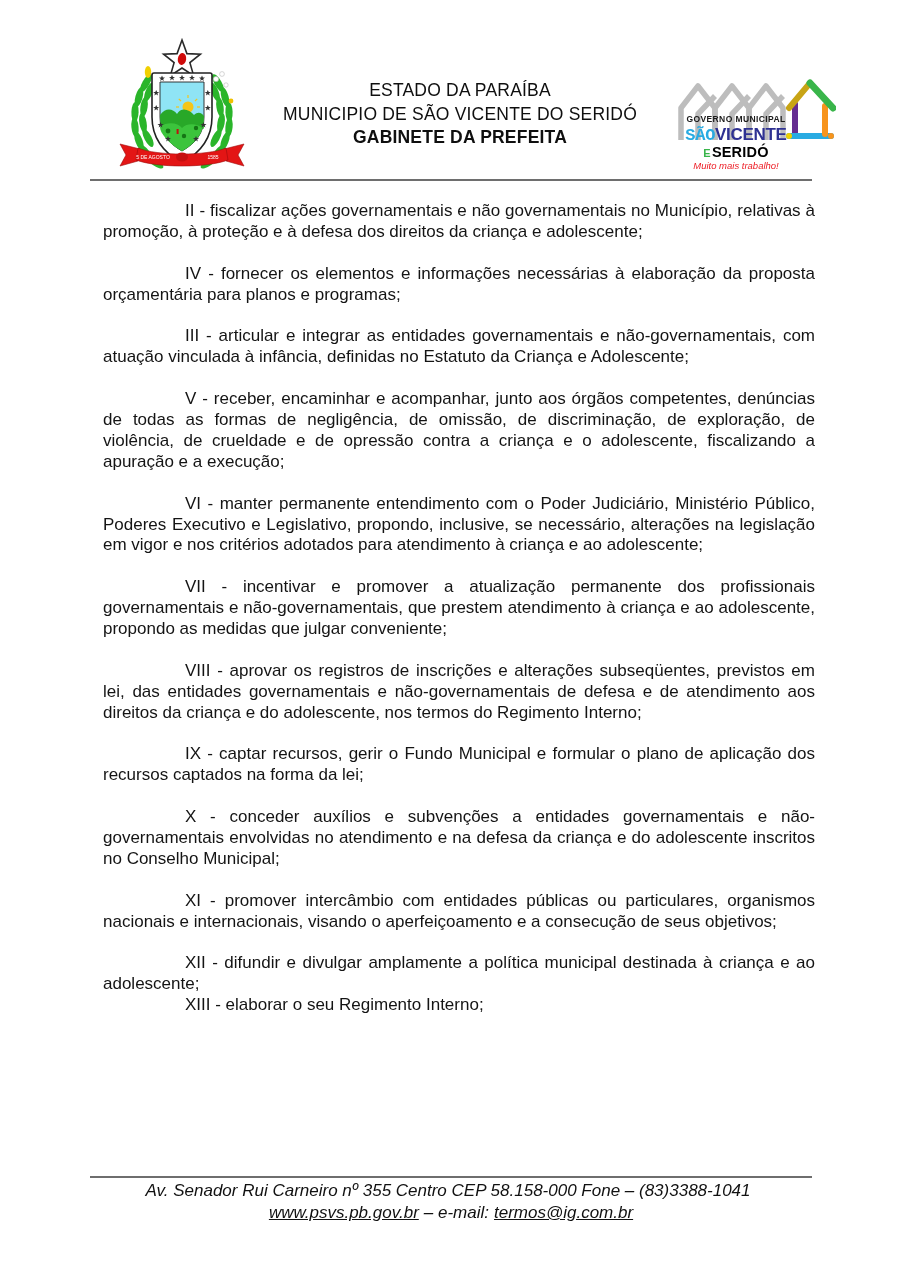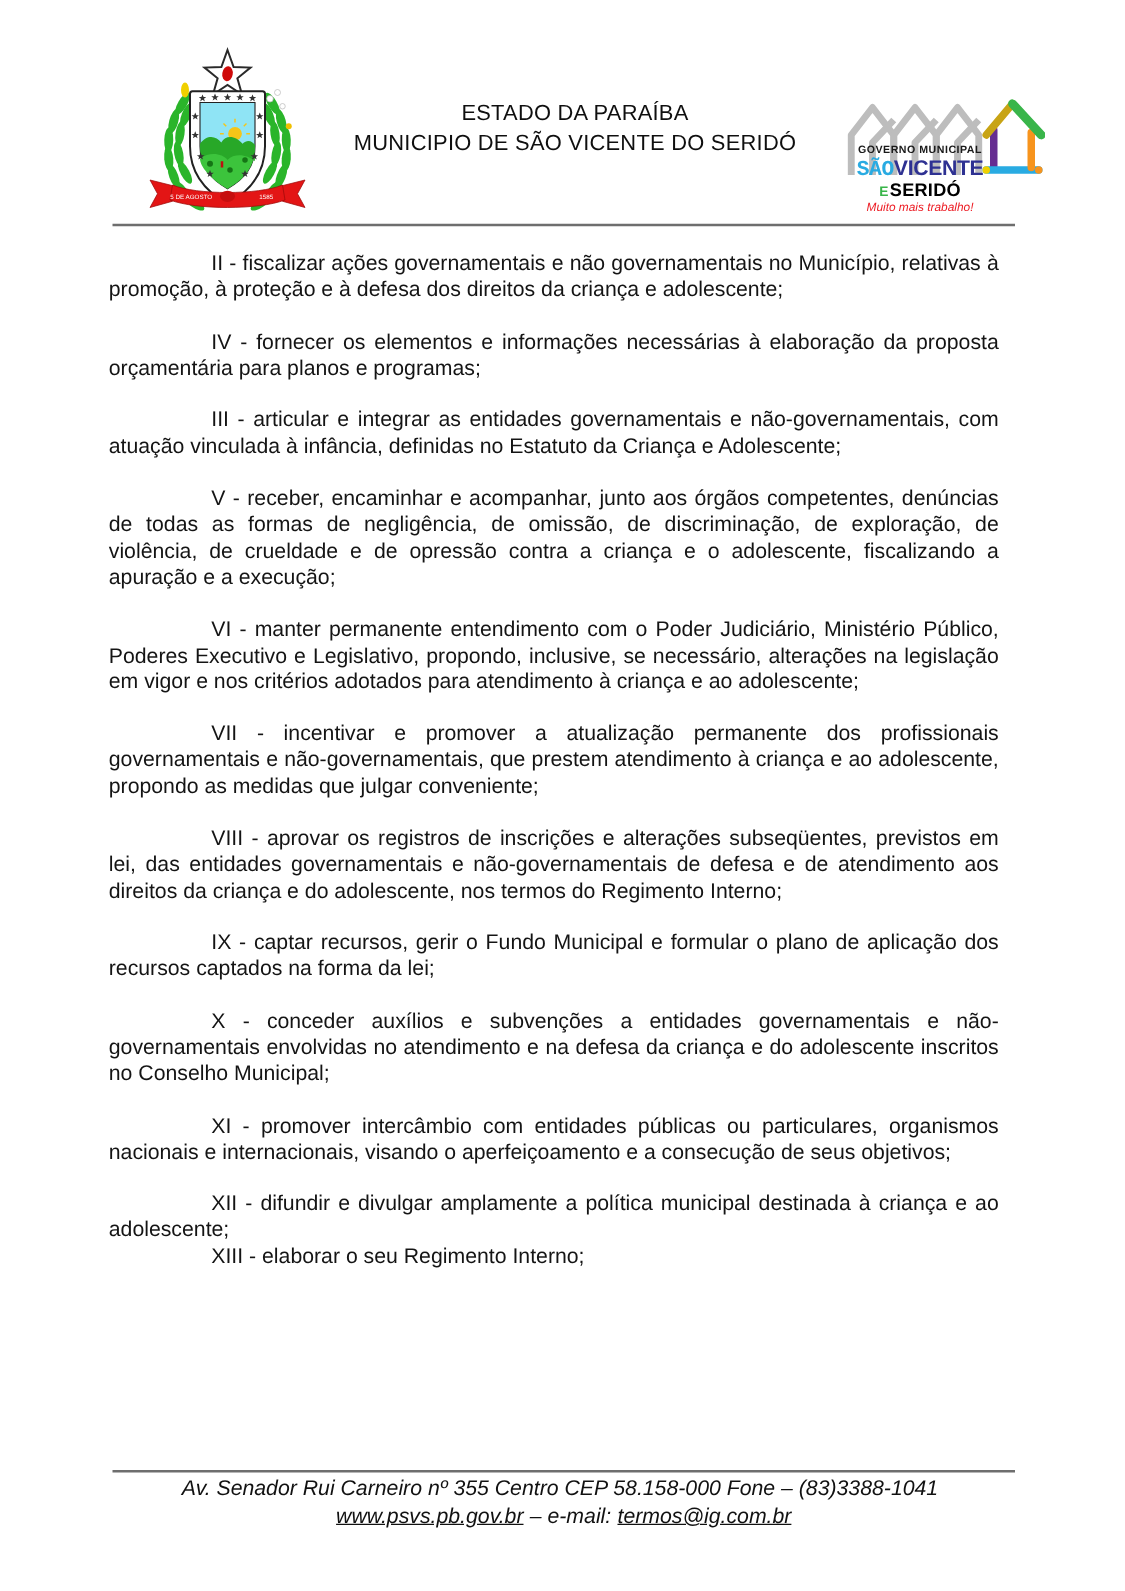--- a/index.html
+++ b/index.html
@@ -20,21 +20,21 @@
   .logo-gov{font-size:8.5px;font-weight:bold;color:#1a1a1a;letter-spacing:.4px;margin-bottom:2px;}
   .logo-city{font-size:17px;font-weight:800;letter-spacing:-0.3px;}
   .logo-sao{color:#29ABE2;font-family:Liberation Mono, monospace;}
   .logo-vicente{color:#2E3192;}
   .logo-city2{font-size:14.5px;font-weight:800;margin-top:1px;letter-spacing:.2px;}
   .logo-e{color:#39B54A;font-size:11px;margin-right:1px;}
   .logo-serido{color:#000000;}
   .logo-slogan{font-family:Liberation Sans, sans-serif;font-style:italic;font-size:9.5px;color:#ED1C24;margin-top:2px;}
 
   
-  .doc-body{position:absolute;left:87px;top:177px;width:712px;font-size:17px;
+  .doc-body{position:absolute;left:103px;top:177px;width:712px;font-size:17px;
             line-height:20.9px;text-align:justify;}
   .doc-body p{margin:0 0 20.9px 0;text-indent:82px;}
   .doc-body p.no-gap{margin-bottom:0;}
 
   
   .footer-addr{position:absolute;left:87px;top:1156px;width:722px;text-align:center;
                font-style:italic;font-size:17px;line-height:22px;color:#111;}
   .footer-links{position:absolute;left:90px;top:1178px;width:722px;text-align:center;
                 font-style:italic;font-size:17px;line-height:22px;color:#111;}
   .footer-links .link{color:#111;text-decoration:underline;cursor:pointer;}
@@ -133,20 +133,21 @@
       <path d="M26,113 C45,121 95,121 114,113 L116,125 C95,133 45,133 24,125 Z" fill="#e31515" stroke="#9d0b0b" stroke-width=".6"></path>
       <ellipse cx="70" cy="122" rx="6" ry="4.5" fill="#c60f0f"></ellipse>
       <text x="41" y="124" font-size="5" fill="#fff" text-anchor="middle" font-family="Liberation Sans, sans-serif">5 DE AGOSTO</text>
       <text x="101" y="124" font-size="5" fill="#fff" text-anchor="middle" font-family="Liberation Sans, sans-serif">1585</text>
     </g>
   </svg>
 
   <div class="org-block">
     <div>ESTADO DA PARAÍBA</div>
     <div>MUNICIPIO DE SÃO VICENTE DO SERIDÓ</div>
+    <div class="bold">GABINETE DA PREFEITA</div>
   </div>
 
   <svg class="houses" viewBox="0 0 160 72" aria-hidden="true">
     <g fill="none" stroke="#BDBDBD" stroke-width="5.5" stroke-linejoin="round">
       <path d="M5,70 L5,38 L22,16 L39,38 L39,70"></path>
       <path d="M39,70 L39,38 L56,16 L73,38 L73,70"></path>
       <path d="M73,70 L73,38 L90,16 L107,38 L107,70"></path>
       <path d="M22,70 L22,44 L39,26"></path>
       <path d="M56,70 L56,44 L73,26"></path>
       <path d="M90,70 L90,44 L107,26"></path>

